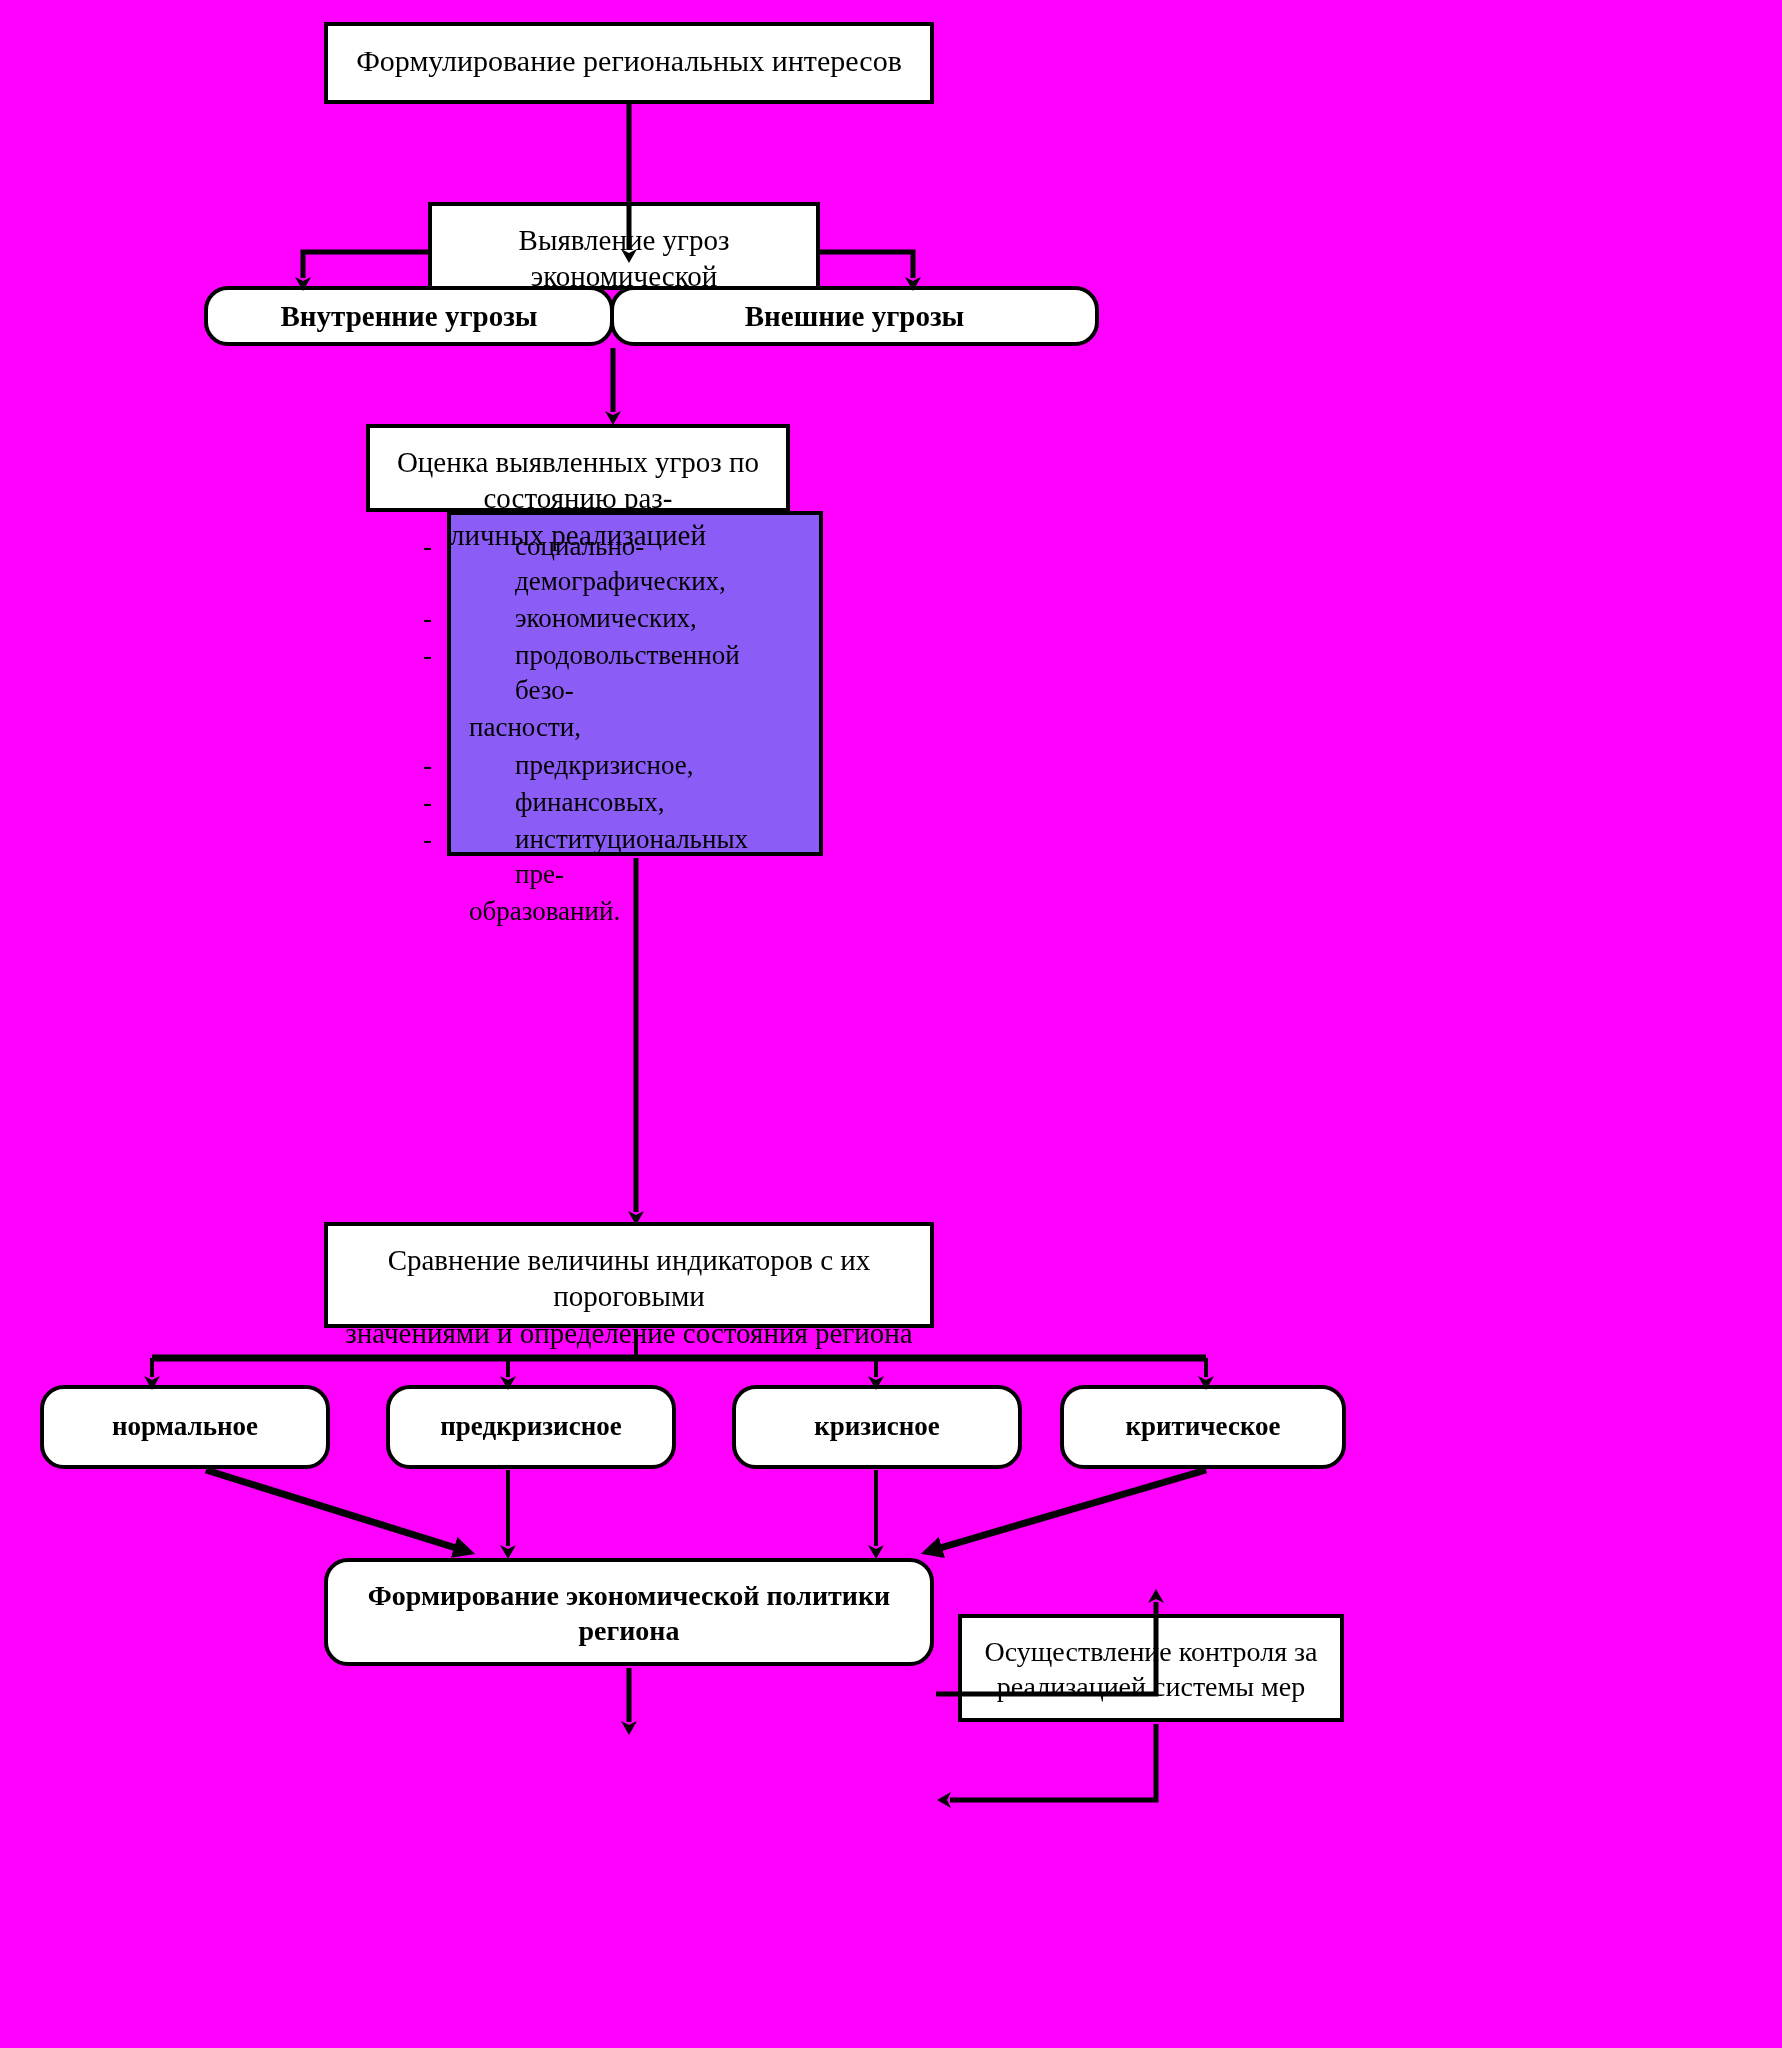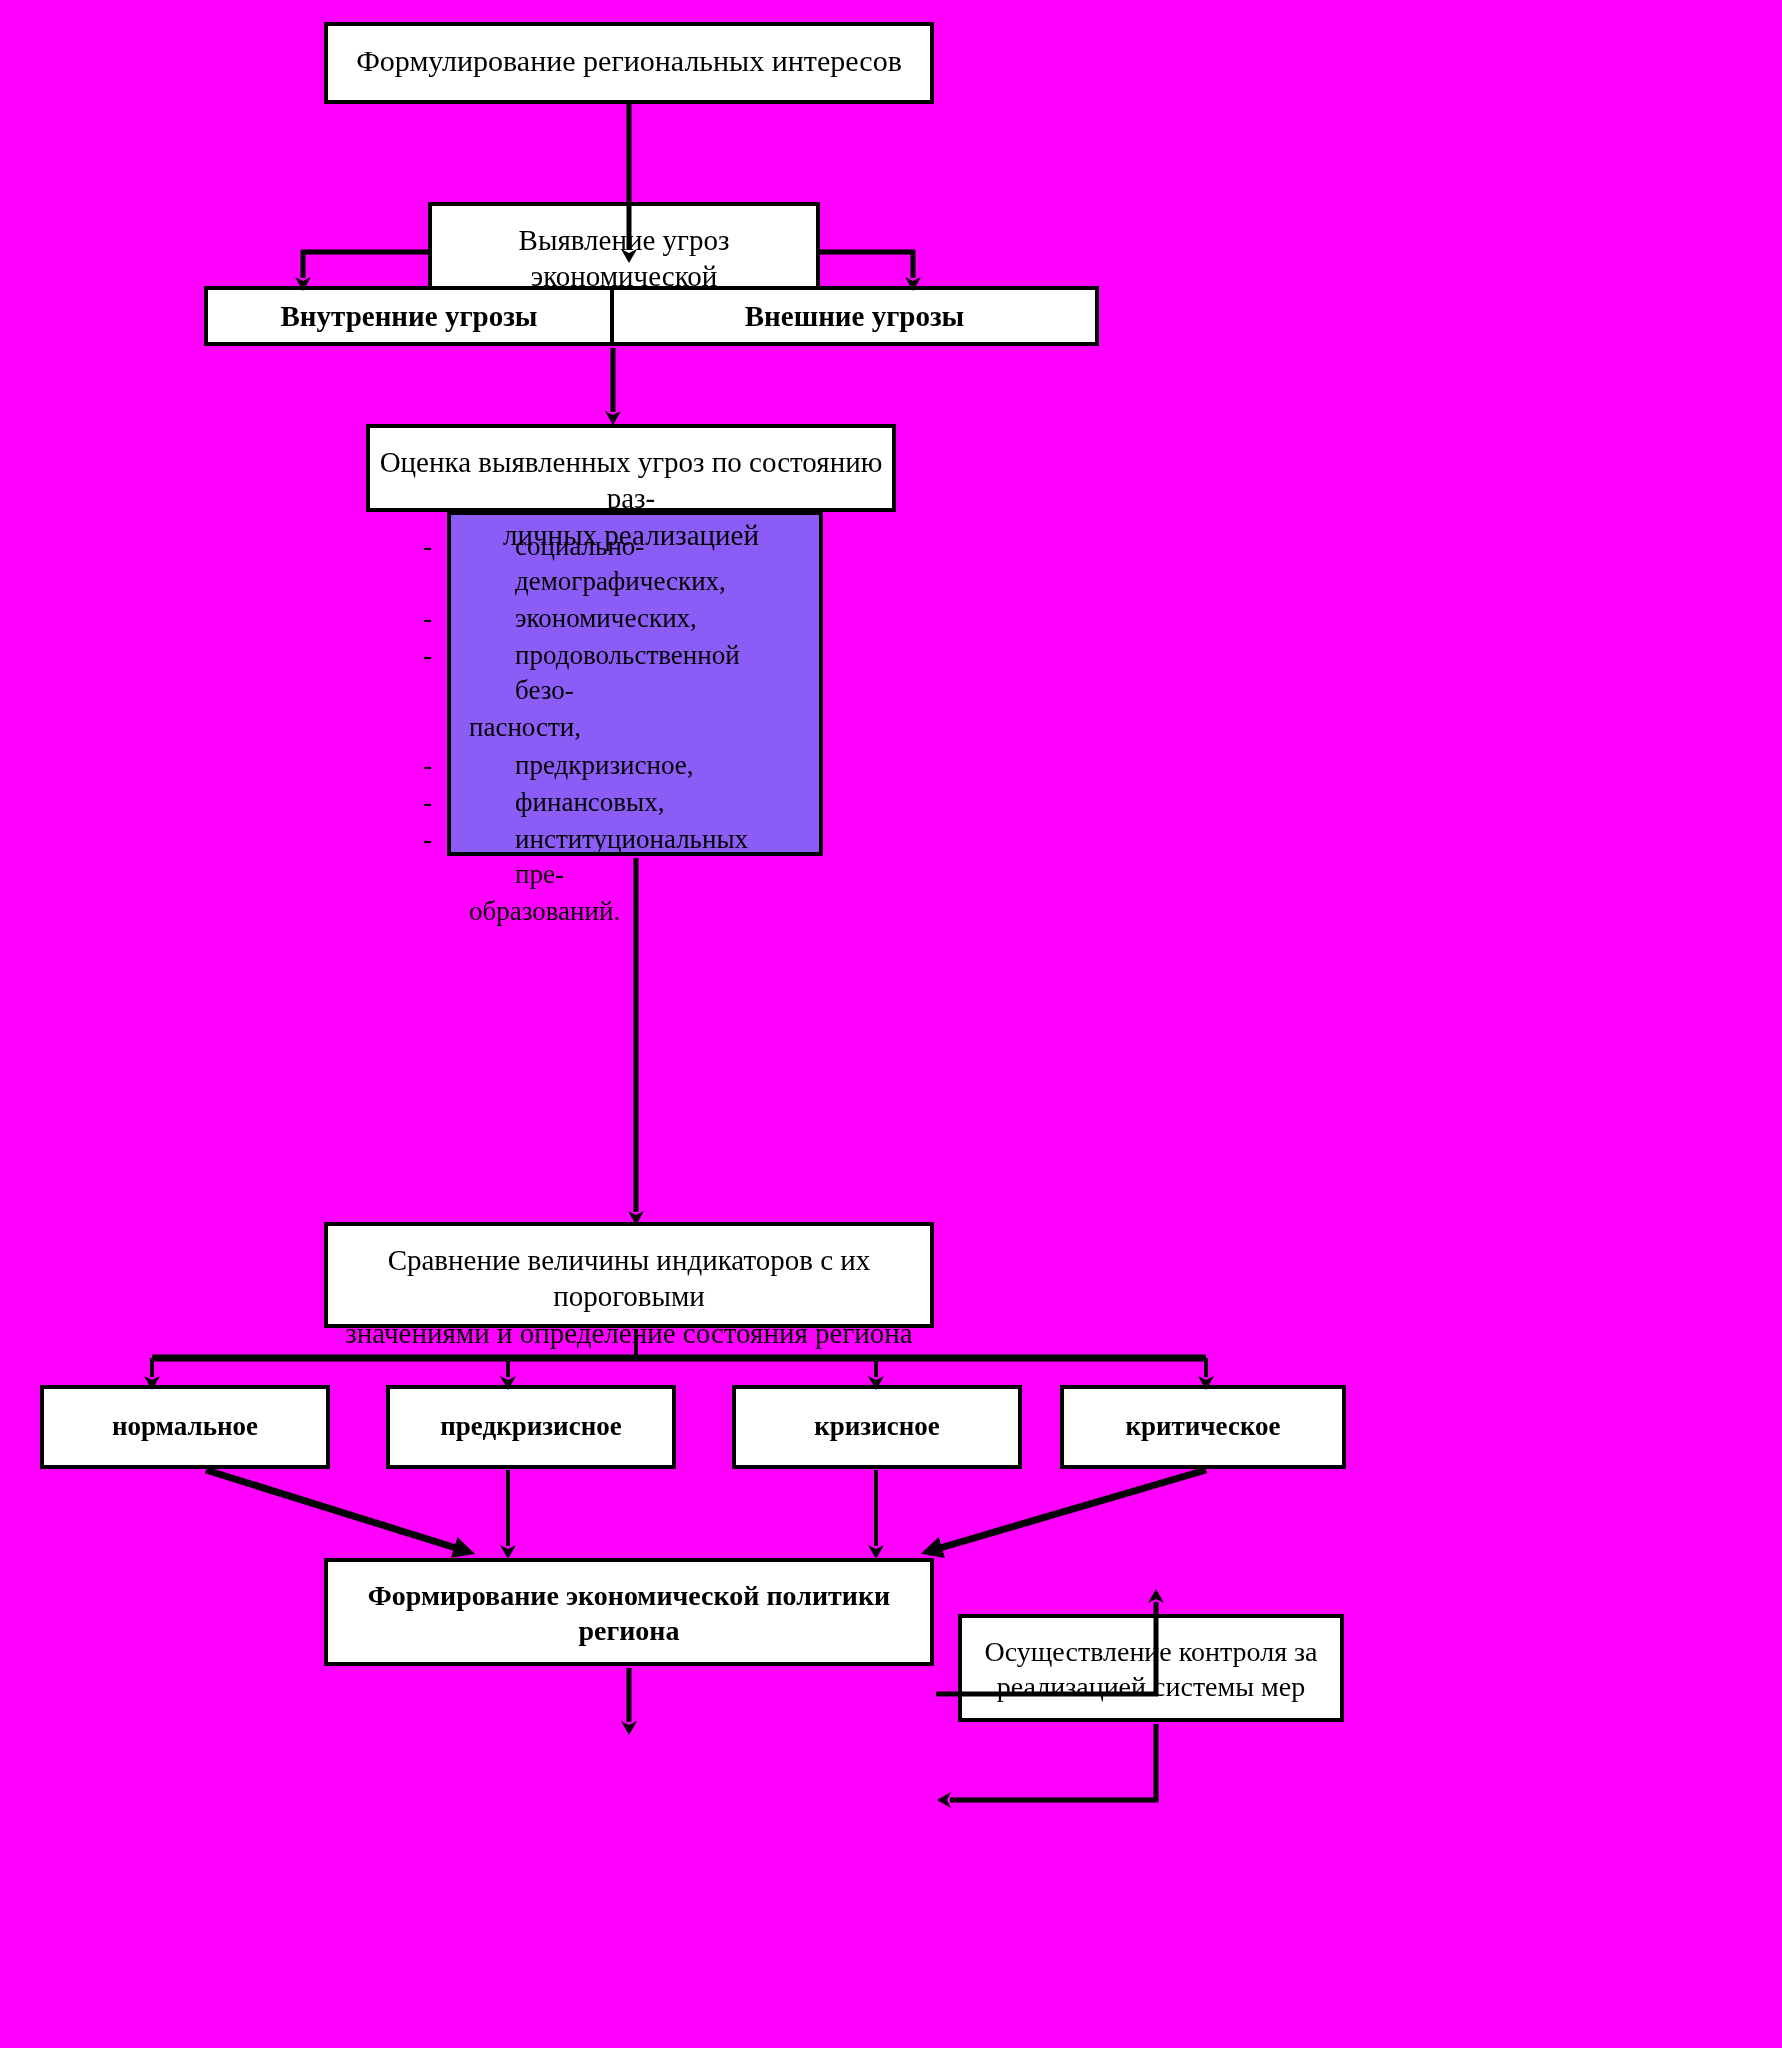--- a/index.html
+++ b/index.html
@@ -18,21 +18,21 @@
     box-sizing:border-box;
     display:flex;
     align-items:flex-start;
     justify-content:center;
     text-align:center;
     line-height:1.25;
     color:#000;
     z-index:5;
   }
   .box .txt{display:block;width:100%;}
-  .bold{font-weight:bold;}
+  .bold{font-weight:bold;border-radius:24px;}
   .pad-t{padding-top:16px;}
 
   
   .listbox{
     position:absolute;
     background:#8b5cf6;
     border:4px solid #000000;
     box-sizing:border-box;
     z-index:4;
     color:#000;
@@ -73,21 +73,21 @@
   </div>
 
   <div class="box bold" style="left:204px;top:286px;width:410px;height:60px;font-size:29px;align-items:center;">
     <span class="txt">Внутренние угрозы</span>
   </div>
 
   <div class="box bold" style="left:610px;top:286px;width:489px;height:60px;font-size:29px;align-items:center;">
     <span class="txt">Внешние угрозы</span>
   </div>
 
-  <div class="box" style="left:366px;top:424px;width:530px;height:88px;font-size:29px;">
+  <div class="box" style="left:366px;top:424px;width:424px;height:88px;font-size:29px;">
     <span class="txt pad-t">
       <span>Оценка выявленных угроз по состоянию раз-</span><br>
       <span>личных реализацией</span>
     </span>
   </div>
 
   <div class="listbox" style="left:447px;top:511px;width:376px;height:345px;">
     <ul>
       <li><span class="dash">-</span><span>социально-</span><br><span>демографических,</span></li>
       <li><span class="dash">-</span><span>экономических,</span></li>

